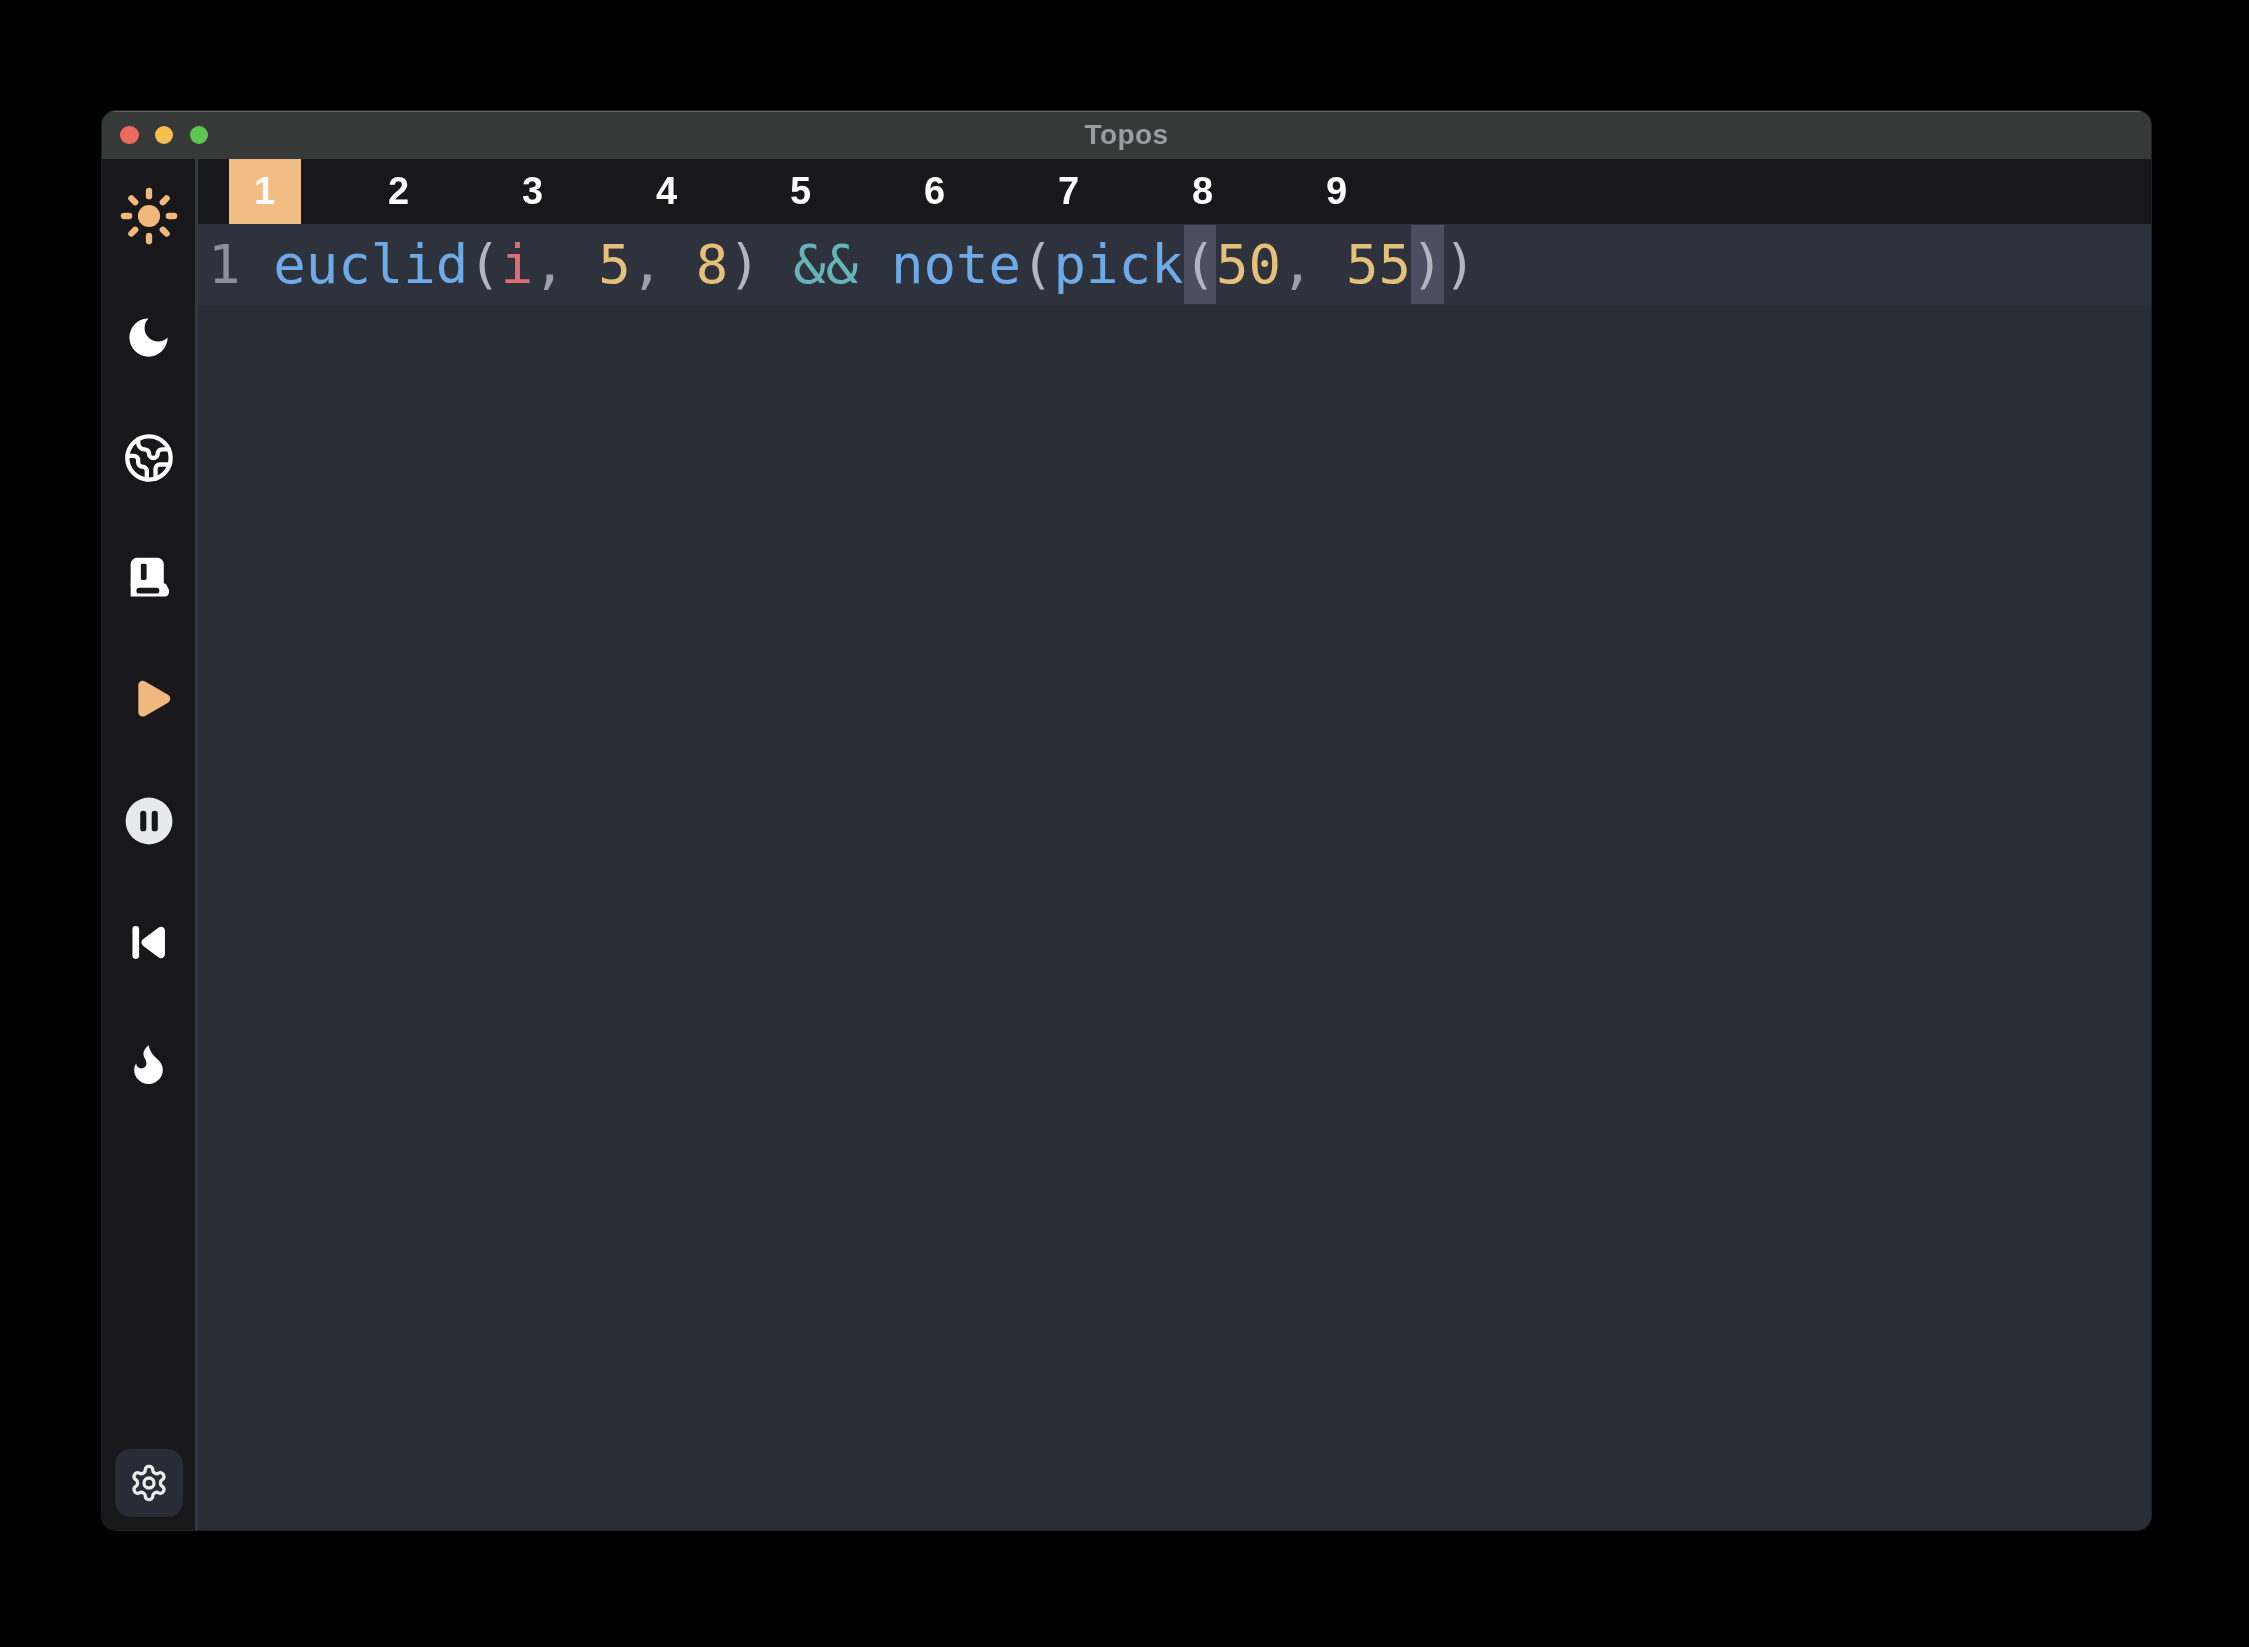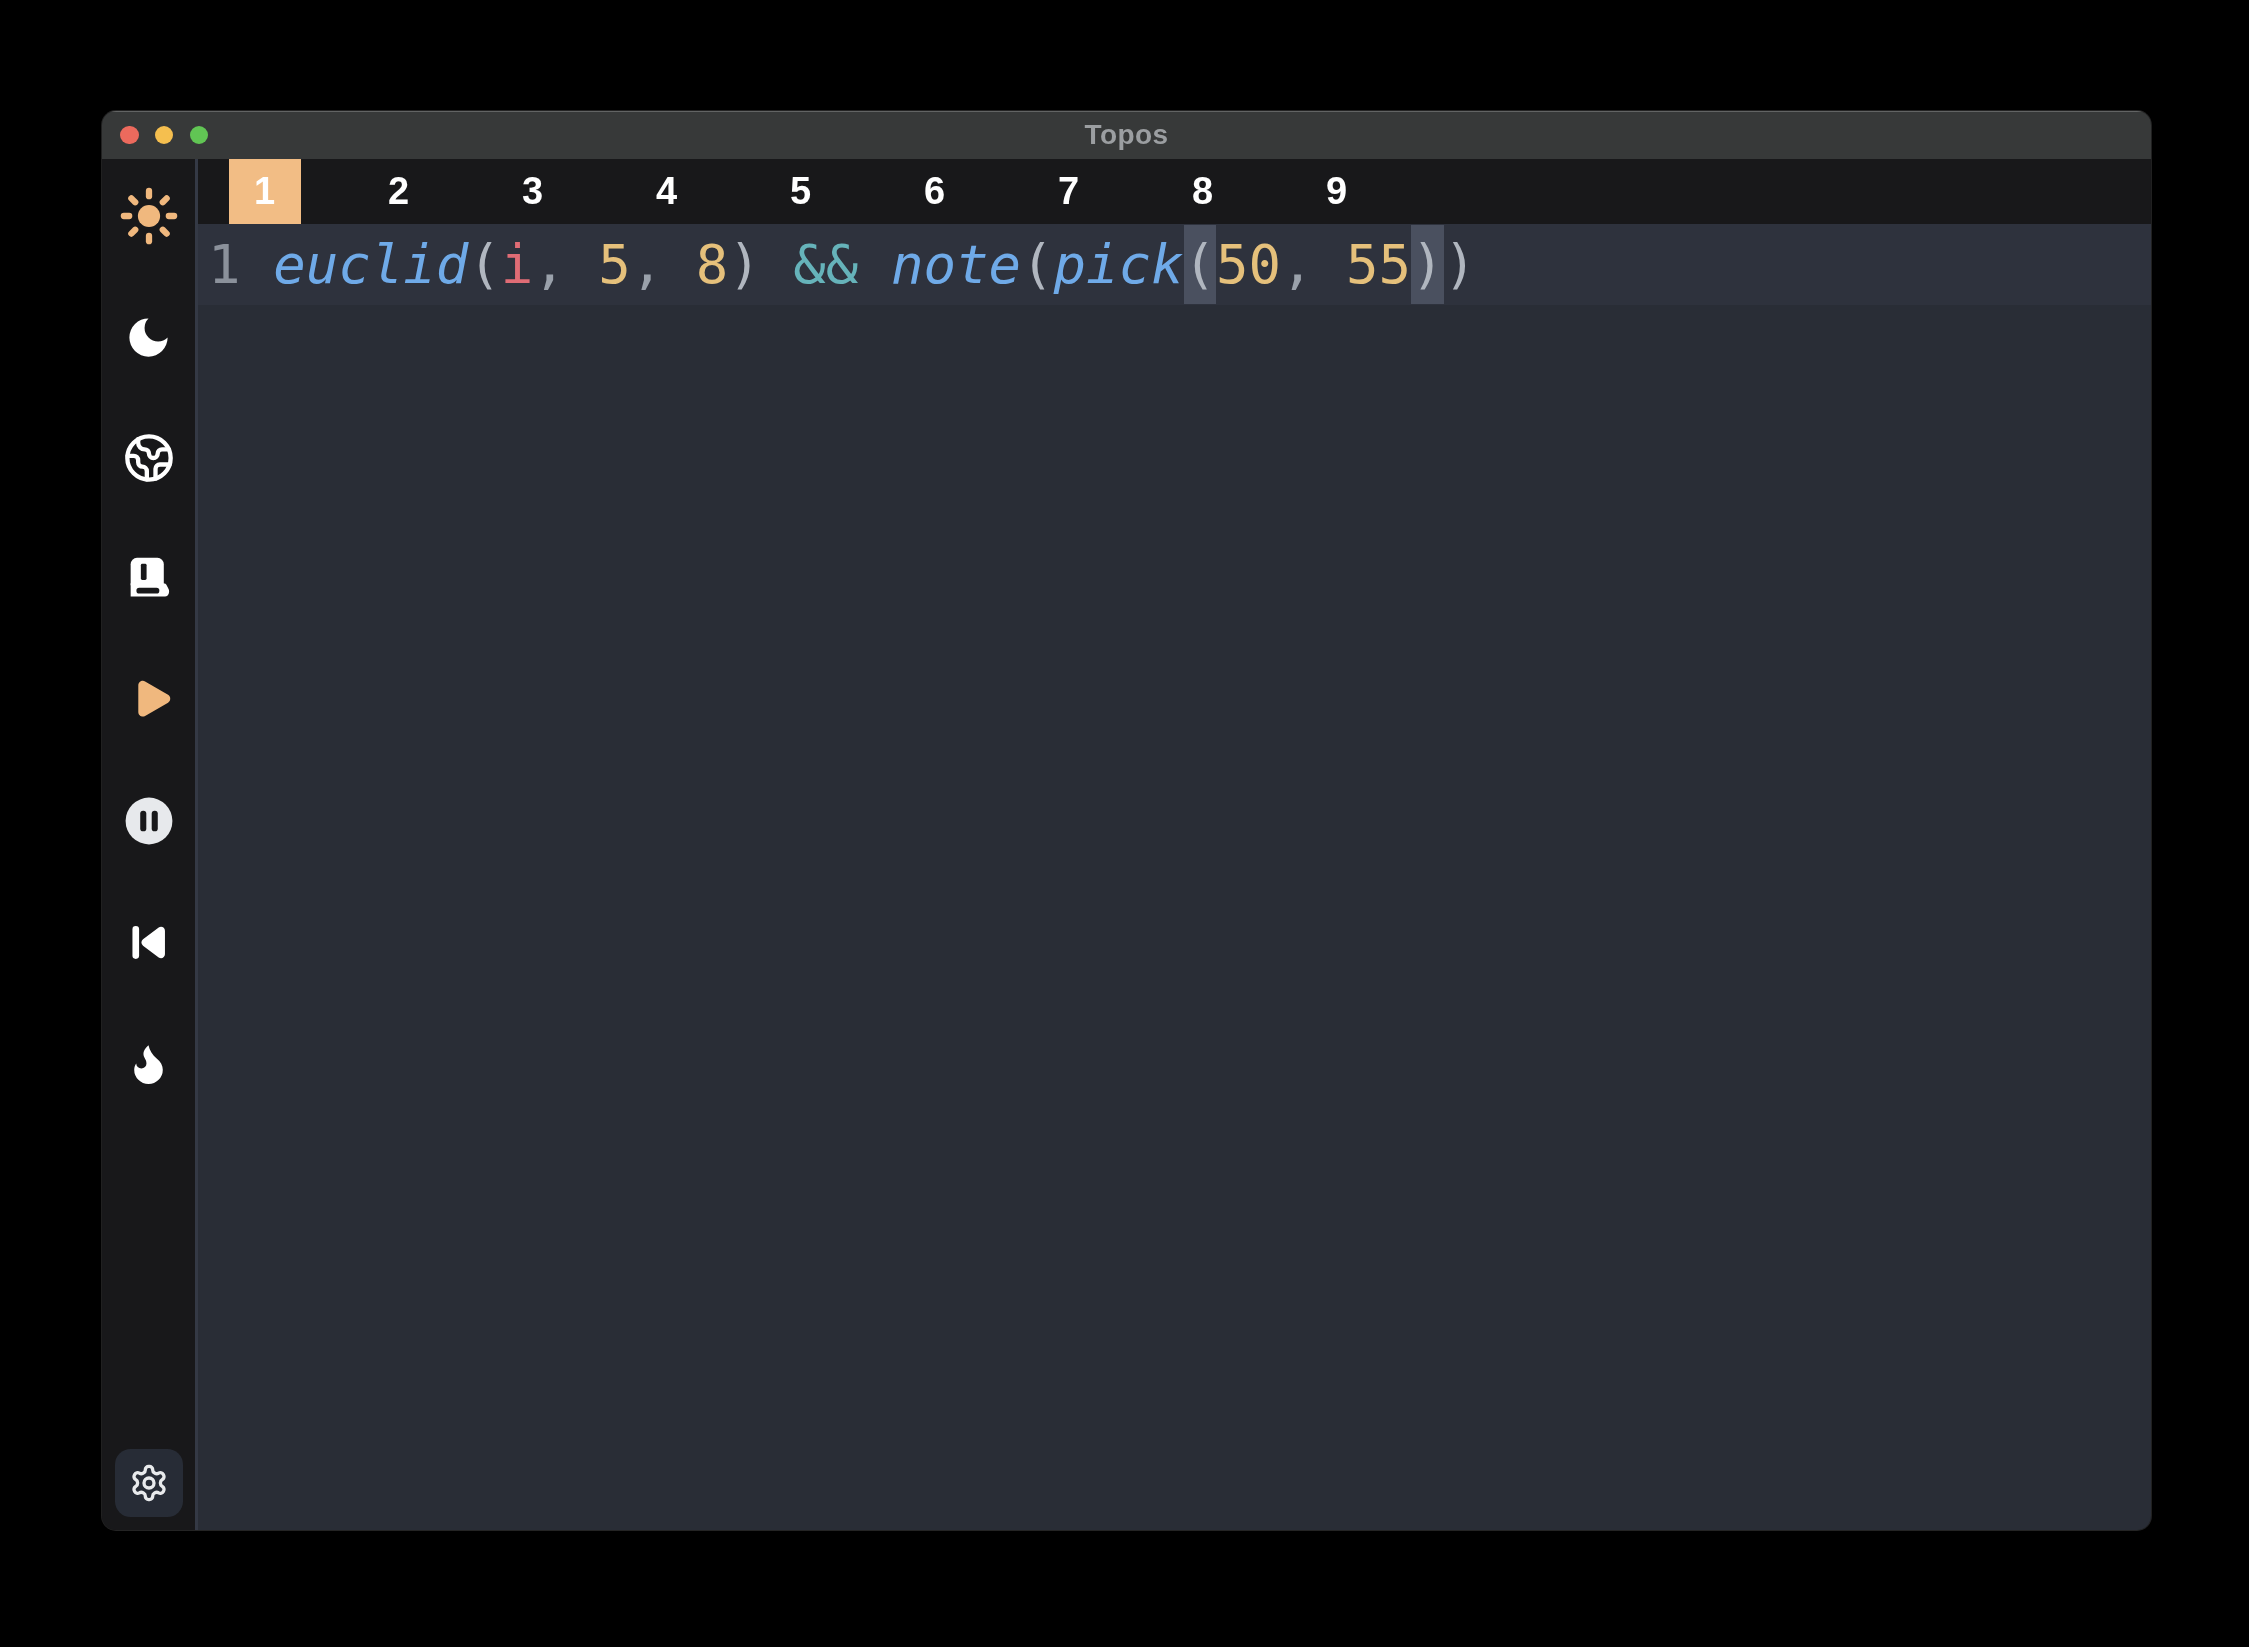--- a/index.html
+++ b/index.html
@@ -59,21 +59,21 @@
     justify-content:center; font-size:38px; font-weight:bold; color:#ffffff; }
   .tab.active .tab-inner { background:var(--accent-orange,#f2bd85); }
 
   
   .editor { flex:1; background:var(--editor-bg,#292d36);
     font-family:"DejaVu Sans Mono", monospace; font-size:54px; }
   .code-line { height:81px; display:flex; align-items:center;
     padding-left:10.5px; white-space:pre; }
   .code-line.active { background:var(--active-line-bg,#2e323d); }
   .ln   { color:var(--syntax-line-number,#8b919b); }
-  .tok-function   { color:var(--syntax-function,#6faae8);font-style:italic; }
+  .tok-function   { color:var(--syntax-function,#6faae8); }
   .tok-variable   { color:var(--syntax-variable,#e06c75); }
   .tok-number     { color:var(--syntax-number,#e5c07b); }
   .tok-operator   { color:var(--syntax-operator,#66b3ba); }
   .tok-paren      { color:var(--syntax-paren,#b0b6bf); }
   .tok-punct      { color:var(--syntax-punct,#9aa1ab); }
   .tok-plain      { color:var(--syntax-paren,#b0b6bf); }
   .tok-paren-match {
     color:var(--syntax-paren,#b0b6bf);
     background:var(--syntax-bracket-match-bg,#4a505f);
     padding:7.9px 0;

